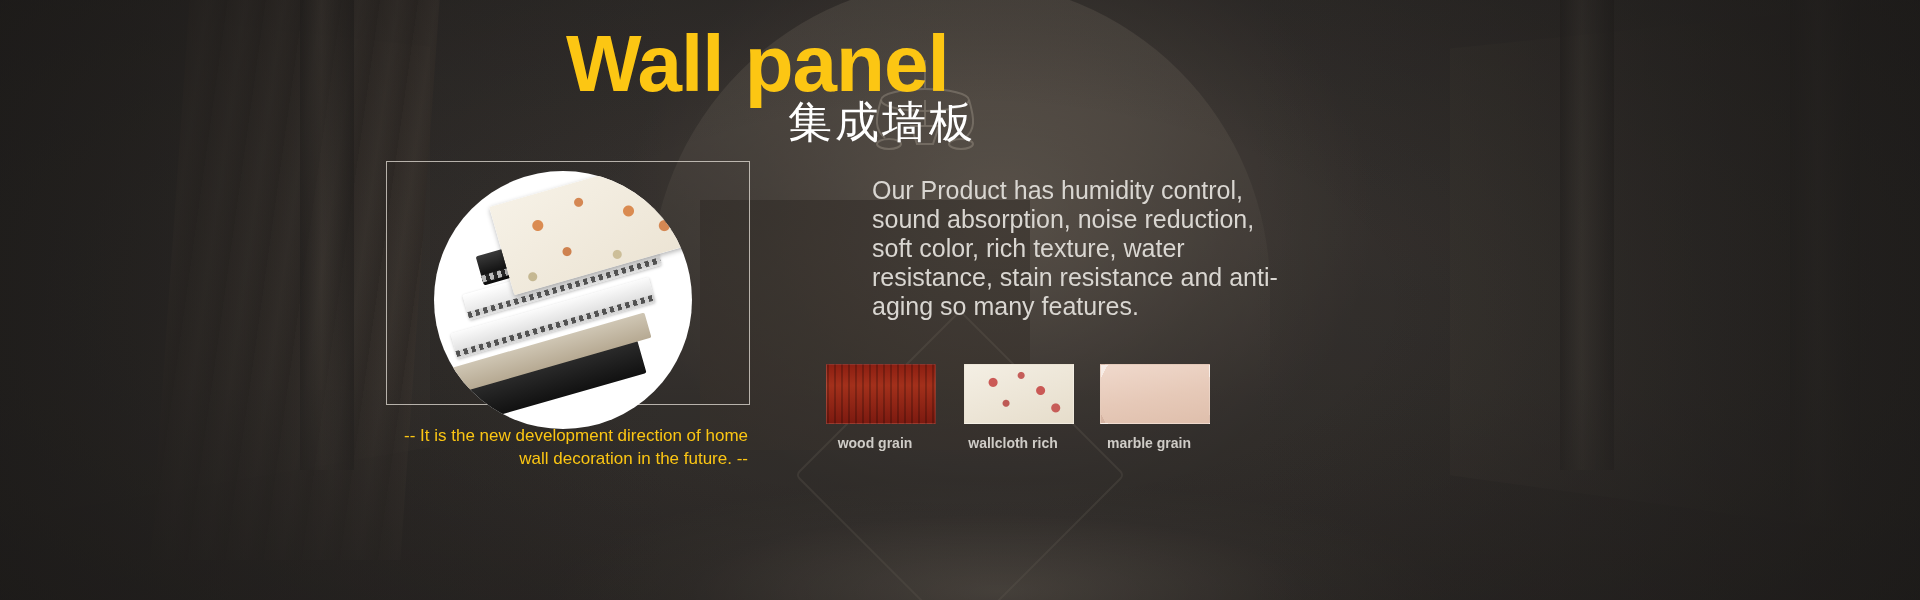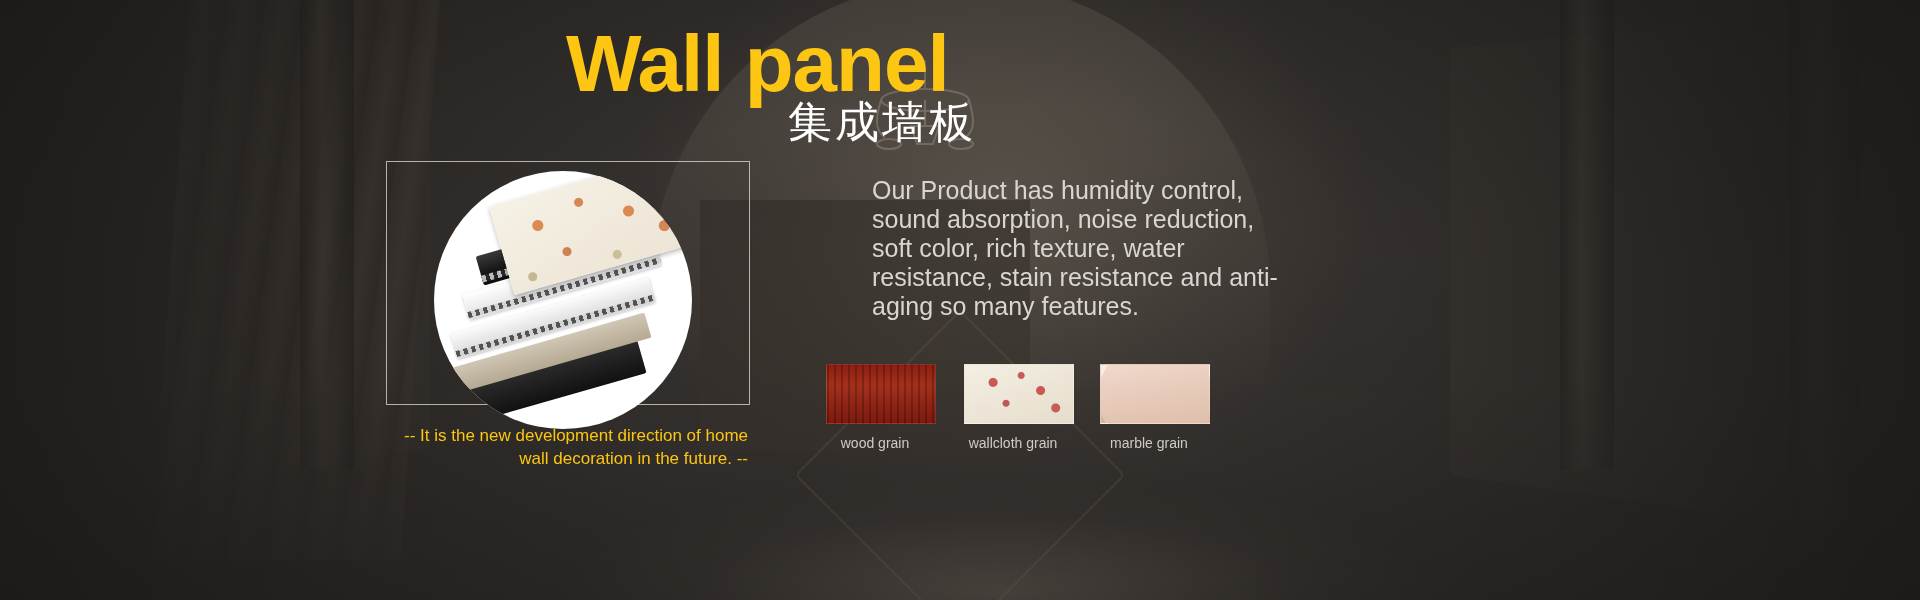--- a/index.html
+++ b/index.html
@@ -171,21 +171,21 @@
     font-weight:normal;
     margin-left:44px;
   }
 
   .tagline{
     position:absolute;left:388px;top:424px;width:360px;
     font-size:17px;line-height:23px;color:#FCC613;text-align:right;
   }
 
   .swatches{position:absolute;left:826px;top:364px;width:420px;height:96px;}
-  .sw{position:absolute;top:0;width:98px;}
+  .sw{position:absolute;top:0;width:98px;font-weight:bold;}
   .sw .chip{width:110px;height:60px;border:1px solid rgba(255,255,255,.12);box-sizing:border-box;}
   .sw .cap{
     margin-top:11px;text-align:center;font-size:14px;color:#cfccc7;white-space:nowrap;
   }
   .sw.s1{left:0px;}
   .sw.s2{left:138px;}
   .sw.s3{left:274px;}
   .chip.wood{
     background:
       repeating-linear-gradient(90deg, rgba(0,0,0,.22) 0 2px, rgba(0,0,0,0) 2px 7px),
@@ -263,21 +263,21 @@
 
     <div class="tagline">-- It is the new development direction of home wall decoration in the future. --</div>
 
     <div class="swatches">
       <div class="sw s1">
         <div class="chip wood"></div>
         <div class="cap">wood grain</div>
       </div>
       <div class="sw s2">
         <div class="chip wallcloth"></div>
-        <div class="cap">wallcloth grain</div>
+        <div class="cap">wallcloth rich</div>
       </div>
       <div class="sw s3">
         <div class="chip marble"></div>
         <div class="cap">marble grain</div>
       </div>
     </div>
 
   </div>
 </div>
 

